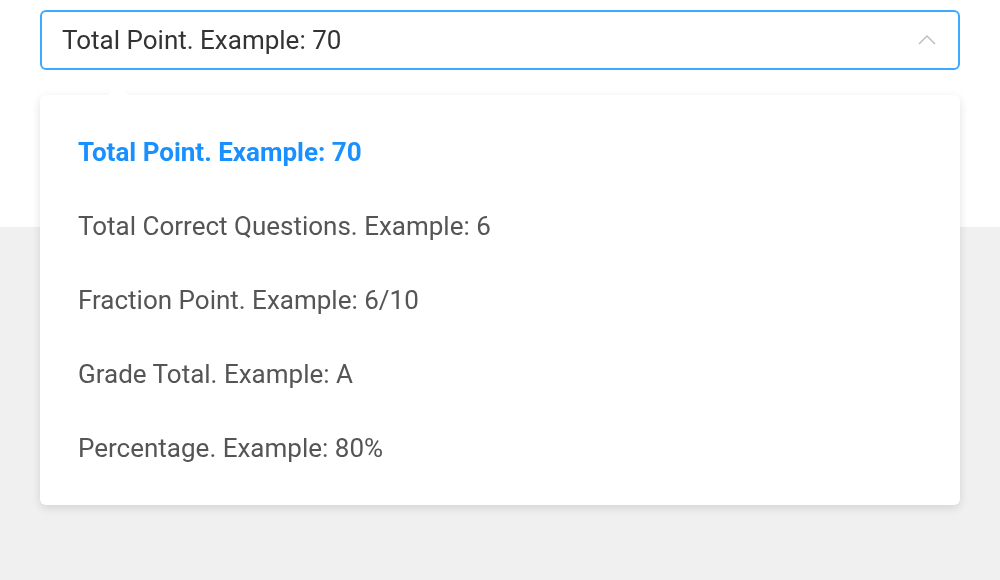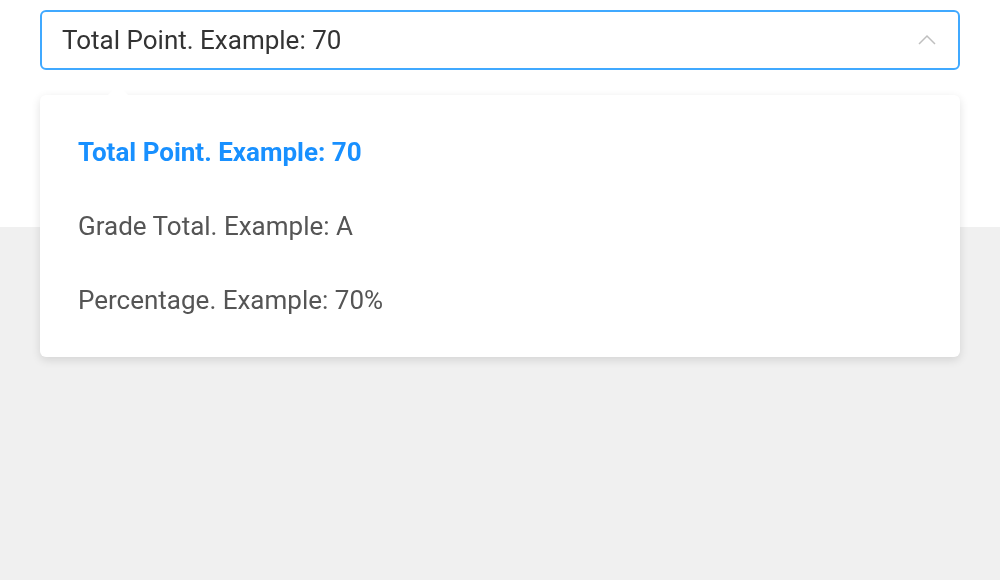--- a/index.html
+++ b/index.html
@@ -112,19 +112,25 @@
       </span>
     </div>
   </div>
 
   <div class="dropdown-panel">
     <div class="dropdown-arrow"></div>
     <div class="dropdown-item selected">
       <span>Total Point. Example: 70</span>
     </div>
     <div class="dropdown-item">
+      <span>Total Correct Questions. Example: 6</span>
+    </div>
+    <div class="dropdown-item">
+      <span>Fraction Point. Example: 6/10</span>
+    </div>
+    <div class="dropdown-item">
       <span>Grade Total. Example: A</span>
     </div>
     <div class="dropdown-item">
-      <span>Percentage. Example: 70%</span>
+      <span>Percentage. Example: 80%</span>
     </div>
   </div>
 </div>
 
 </body></html>

